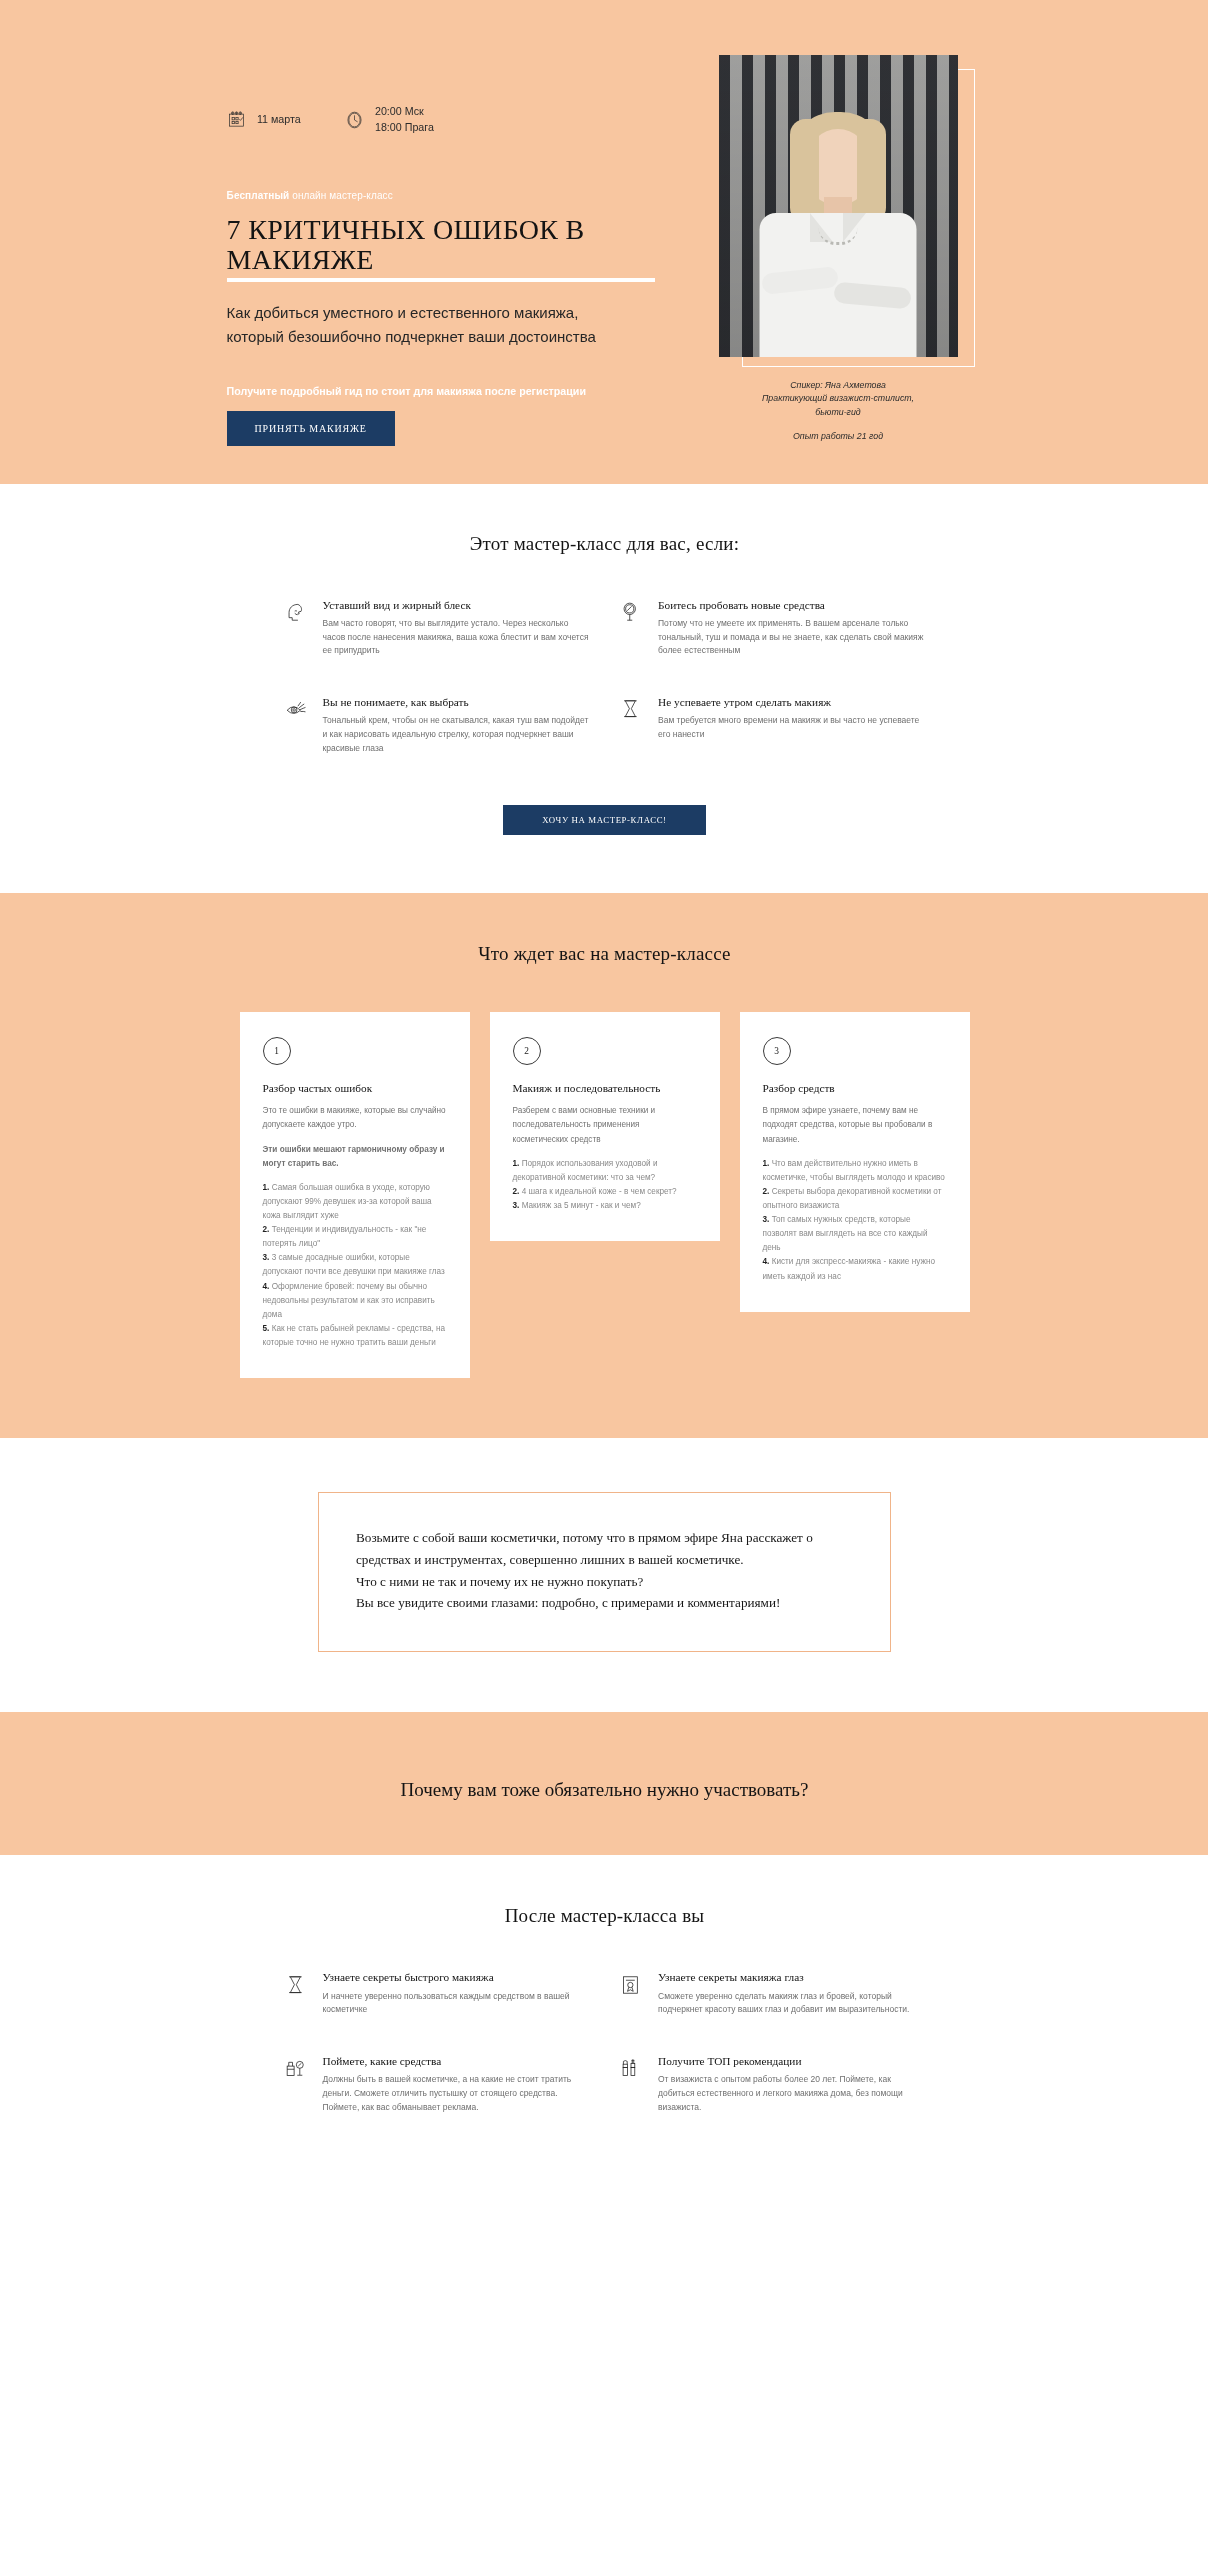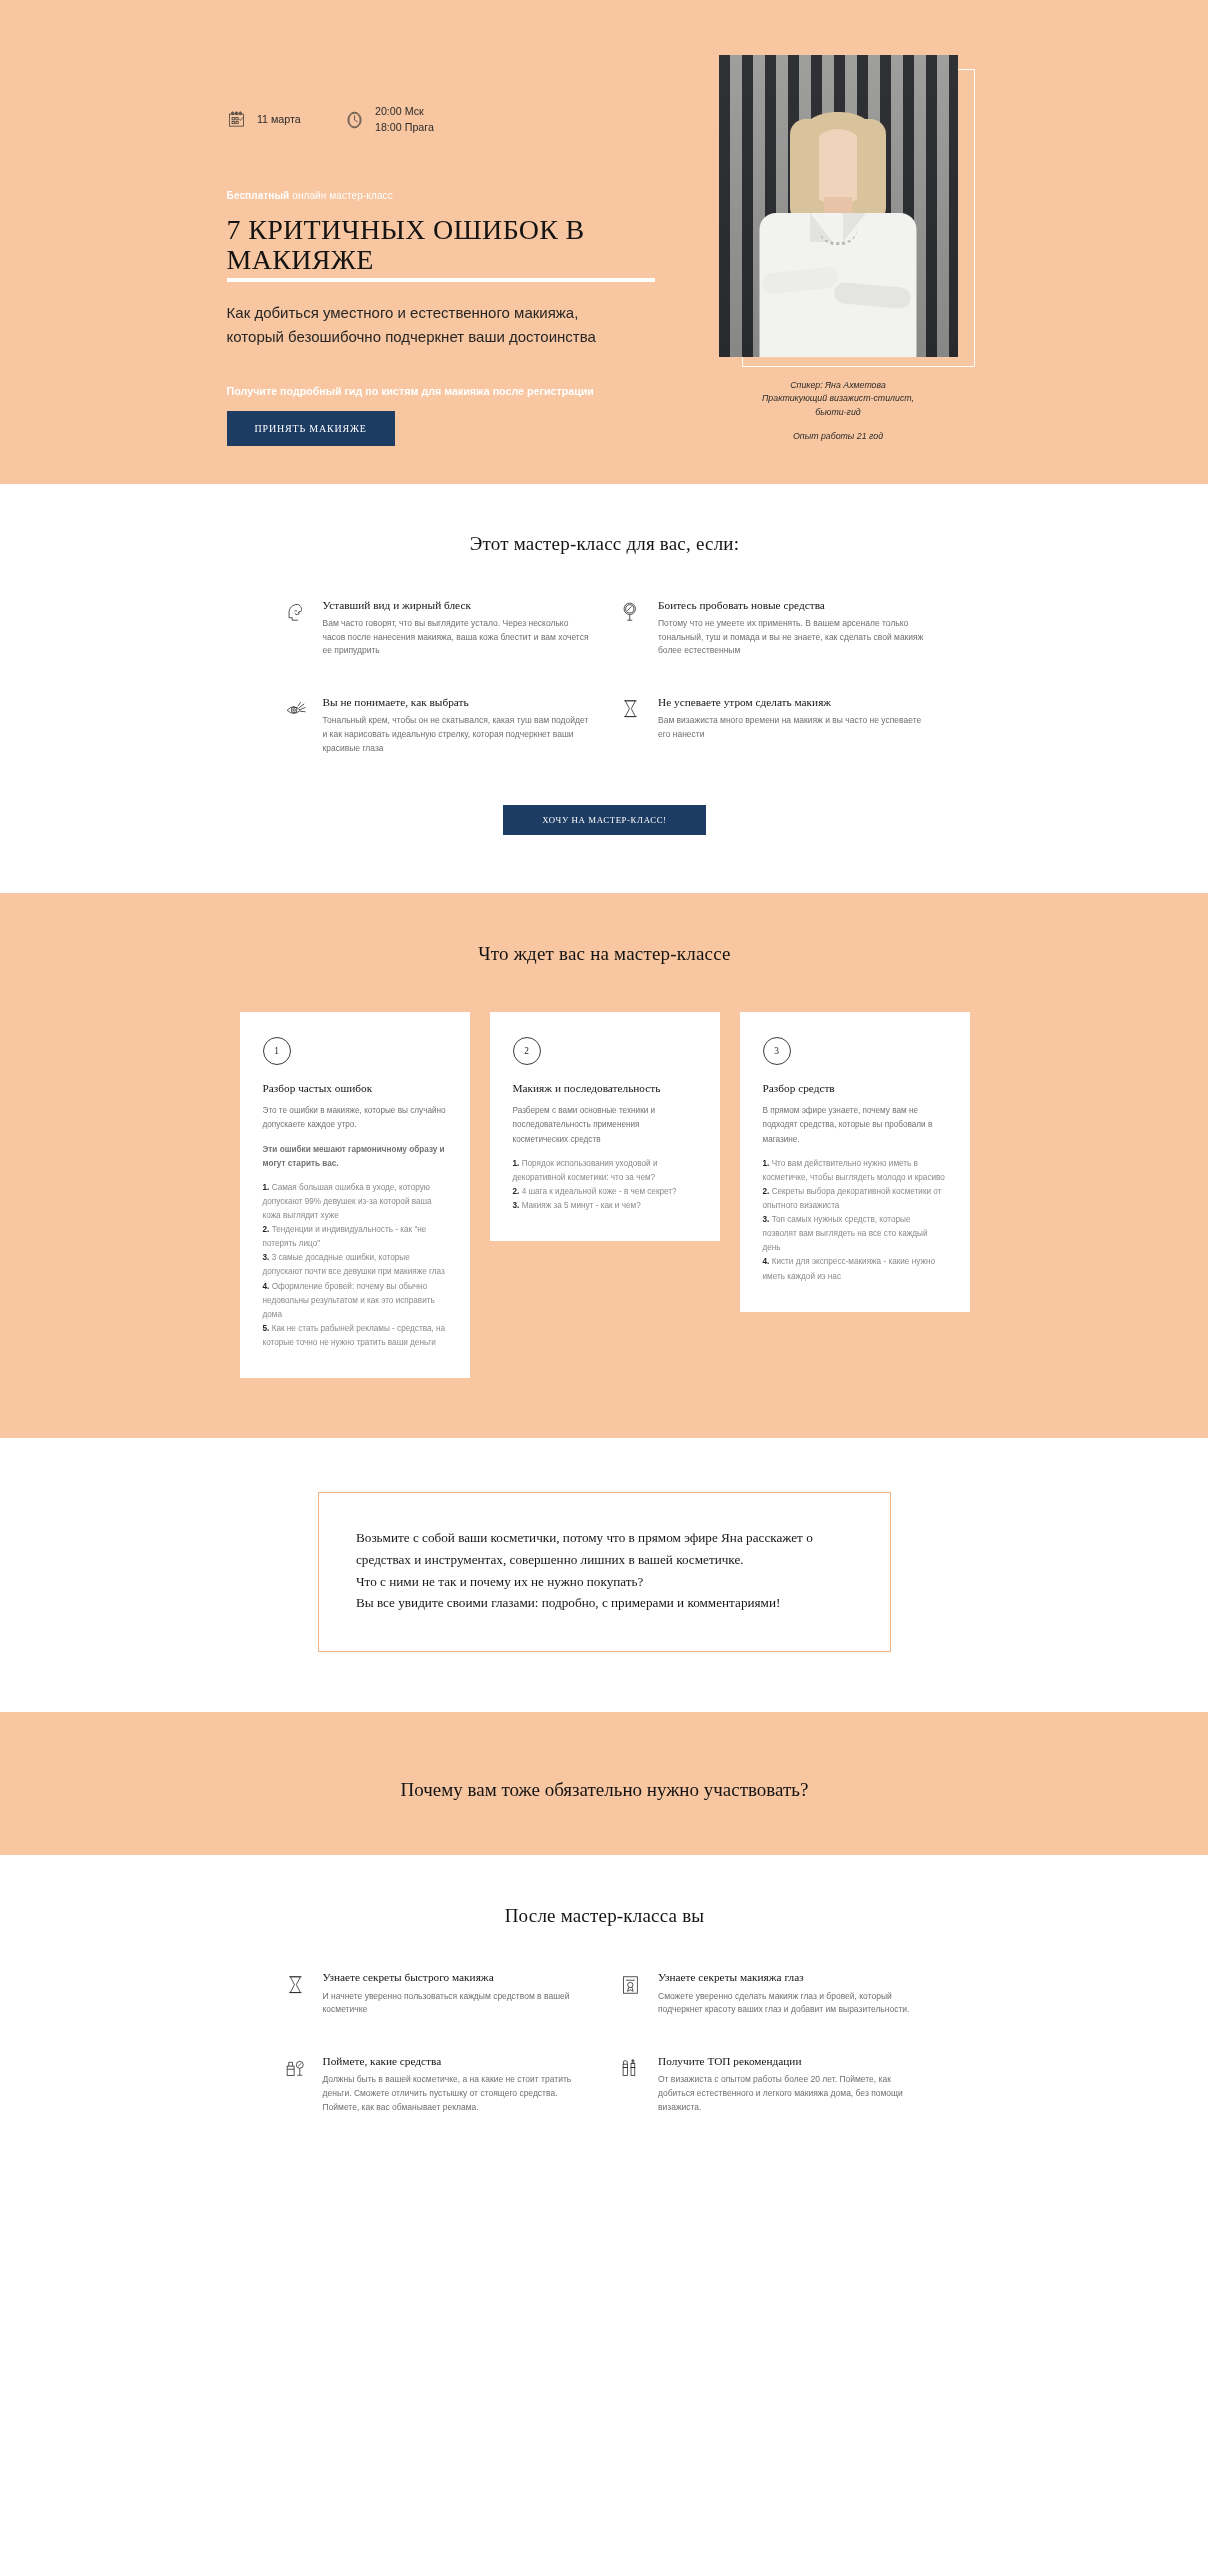--- a/index.html
+++ b/index.html
@@ -299,21 +299,21 @@
         </div>
 
         <div class="kicker">
           <b>Бесплатный</b><span class="thin"> онлайн мастер-класс</span>
         </div>
 
         <h1 class="hero-title">7 КРИТИЧНЫХ ОШИБОК В МАКИЯЖЕ</h1>
 
         <p class="hero-sub">Как добиться уместного и естественного макияжа, который безошибочно подчеркнет ваши достоинства</p>
 
-        <p class="hero-bonus">Получите подробный гид по кистям для макияжа после регистрации</p>
+        <p class="hero-bonus">Получите подробный гид по стоит для макияжа после регистрации</p>
 
         <button class="btn-primary">ПРИНЯТЬ МАКИЯЖЕ</button>
       </div>
 
       <div class="hero-right">
         <div class="photo-frame">
           <div class="photo">
             <div class="blinds"></div>
             <div class="shade"></div>
             <div class="fig">
@@ -399,21 +399,21 @@
       <div class="feat">
         <span class="ico">
           <svg width="24" height="24" viewBox="0 0 38 38" fill="none" stroke="#1f1f1f" stroke-width="1.2">
             <line x1="8" y1="6" x2="28" y2="6"></line>
             <line x1="8" y1="31" x2="28" y2="31"></line>
             <path d="M10 6 L26 6 L19.5 18.5 L26 31 L10 31 L16.5 18.5 Z"></path>
           </svg>
         </span>
         <div>
           <h3>Не успеваете утром сделать макияж</h3>
-          <p>Вам визажиста много времени на макияж и вы часто не успеваете его нанести</p>
+          <p>Вам требуется много времени на макияж и вы часто не успеваете его нанести</p>
         </div>
       </div>
 
     </div>
 
     <div class="center-btn">
       <button class="btn-cta">ХОЧУ НА МАСТЕР-КЛАСС!</button>
     </div>
   </section>
 

